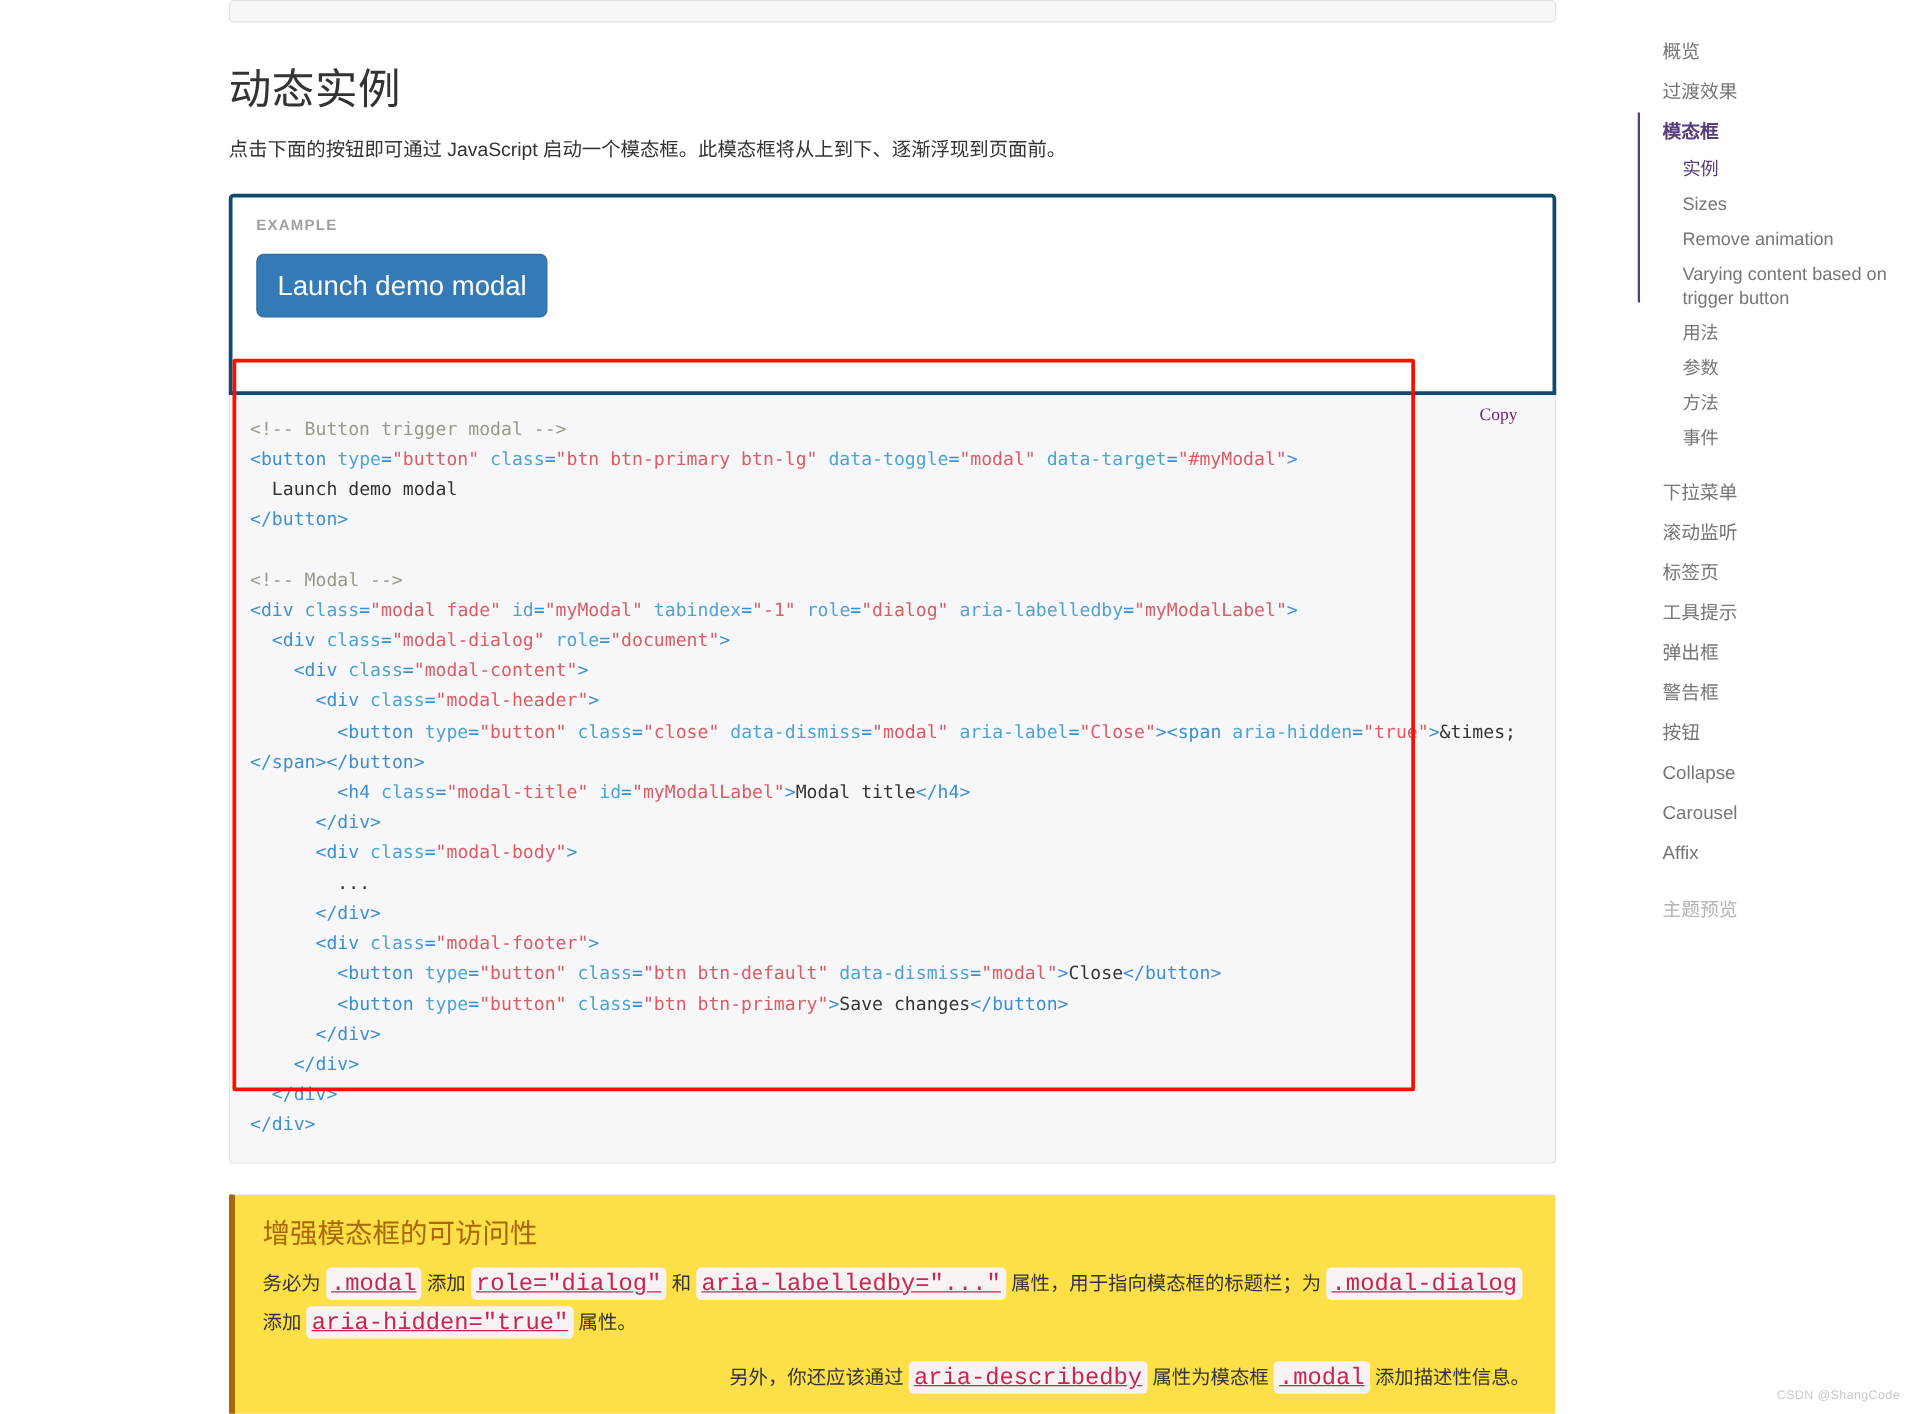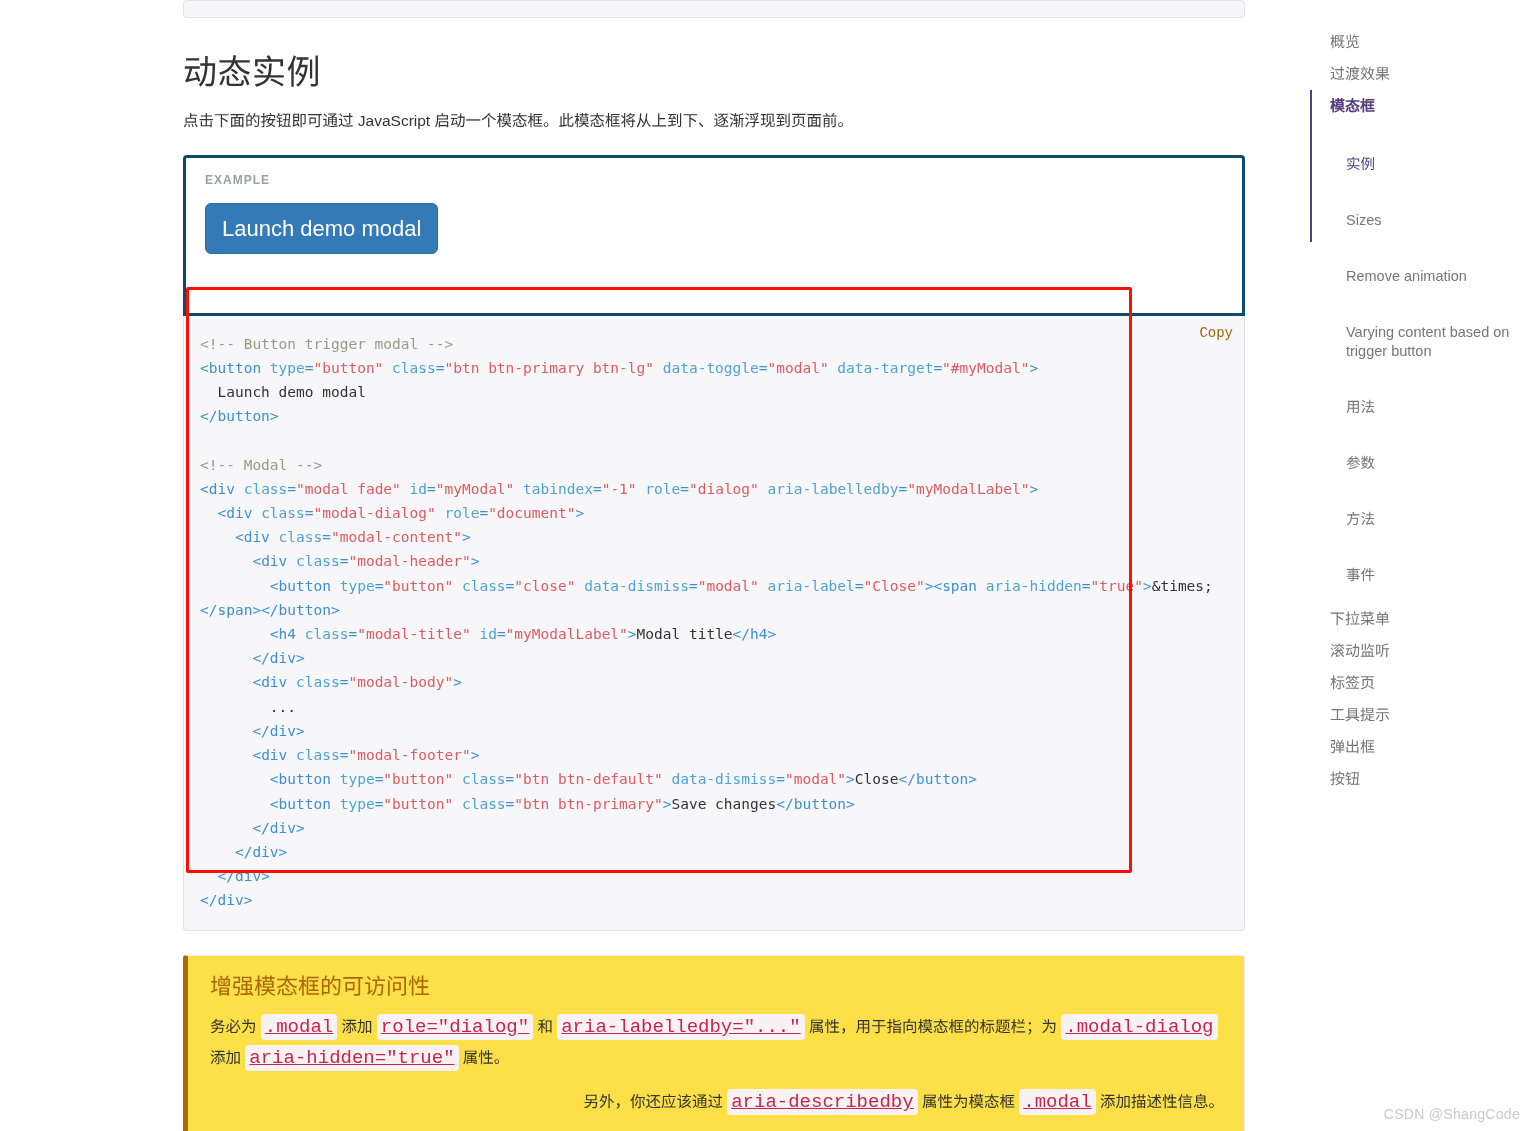--- a/index.html
+++ b/index.html
@@ -100,28 +100,28 @@
     position: relative;
     background: #f7f7f9;
     border: 1px solid #e1e1e8;
     border-top: none;
     border-radius: 0 0 4px 4px;
     padding: 0;
     min-height: 592px;
   }
   .btn-clipboard {
     position: absolute;
-    top: 7px; right: 5px;
+    top: 7px; right: 24px;
     font-size: 14px;
-    color: #a16207;
+    color: #701a75;
     background: transparent;
     border: none;
     padding: 2px 6px;
     cursor: pointer;
-    font-family: Liberation Mono, monospace;
+    font-family: Liberation Serif, serif;
     z-index: 5;
   }
   pre.code {
     margin: 0;
     padding: 17px 16px 16px 16px;
     background: transparent;
     border: none;
     font-family: "Liberation Mono", "DejaVu Sans Mono", monospace;
     font-size: 14.5px;
     line-height: 23.2px;
@@ -220,41 +220,40 @@
     background: #563d7c;
   }
   .nav-l2 {
     display: block;
     font-size: 14.5px;
     line-height: 1.25;
     color: #767676;
     padding: 5px 0 5px 36px;
     text-decoration: none;
     position: relative;
-    margin-top: 28px;
   }
   .nav-l2.active { color: #563d7c; }
   .nav-l2.wrap { white-space: normal; padding-right: 0; width: 230px; }
   .nav-spacer { height: 14px; }
   .nav-foot {
     display: block;
     font-size: 15px;
     line-height: 1.2;
     color: #b3b3b3;
     padding: 7px 0 7px 20px;
     text-decoration: none;
     white-space: nowrap;
   }
 
   
   .watermark {
     position: absolute;
     right: 14px;
     bottom: 9px;
-    font-size: 14px;
+    font-size: 10px;
     color: #c9c9c9;
     font-family: "Liberation Sans", "DejaVu Sans", sans-serif;
     letter-spacing: .3px;
   }
 </style>
 </head>
 <body>
 
 <div class="page">
 
@@ -320,22 +319,22 @@
       <a class="nav-l2" href="#"><span>用法</span></a>
       <a class="nav-l2" href="#"><span>参数</span></a>
       <a class="nav-l2" href="#"><span>方法</span></a>
       <a class="nav-l2" href="#"><span>事件</span></a>
       <div class="nav-spacer"></div>
       <a class="nav-l1" href="#"><span>下拉菜单</span></a>
       <a class="nav-l1" href="#"><span>滚动监听</span></a>
       <a class="nav-l1" href="#"><span>标签页</span></a>
       <a class="nav-l1" href="#"><span>工具提示</span></a>
       <a class="nav-l1" href="#"><span>弹出框</span></a>
+      <a class="nav-l1" href="#"><span>警告框</span></a>
       <a class="nav-l1" href="#"><span>按钮</span></a>
-      <a class="nav-l1" href="#"><span>警告框</span></a>
       <a class="nav-l1" href="#"><span>Collapse</span></a>
       <a class="nav-l1" href="#"><span>Carousel</span></a>
       <a class="nav-l1" href="#"><span>Affix</span></a>
       <div class="nav-spacer"></div>
       <a class="nav-foot" href="#"><span>主题预览</span></a>
     </nav>
 
   <div class="watermark">CSDN @ShangCode</div>
 
 </div>

